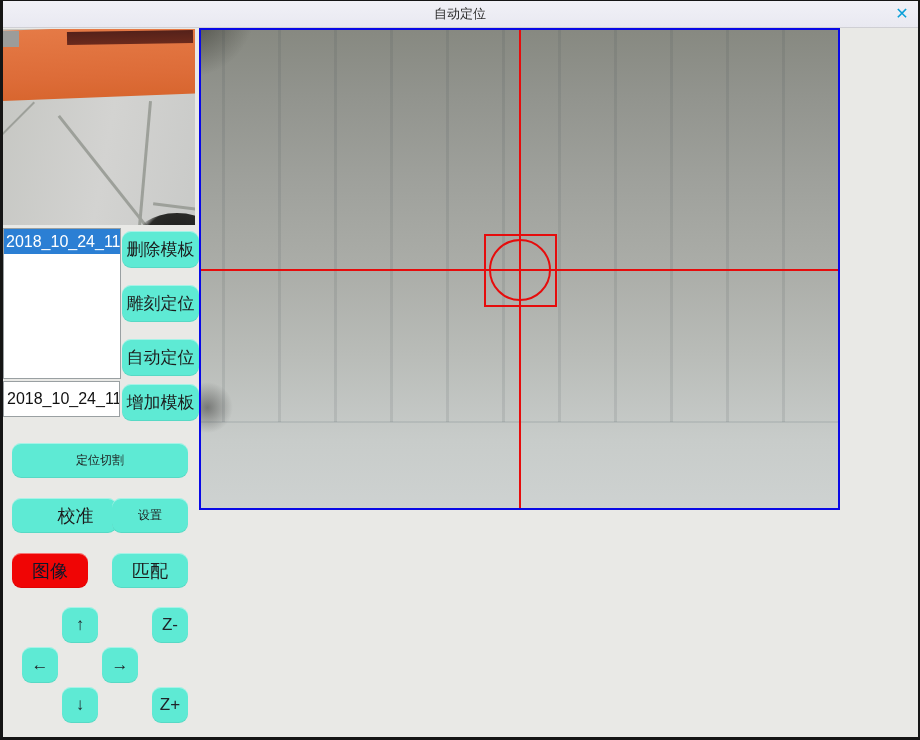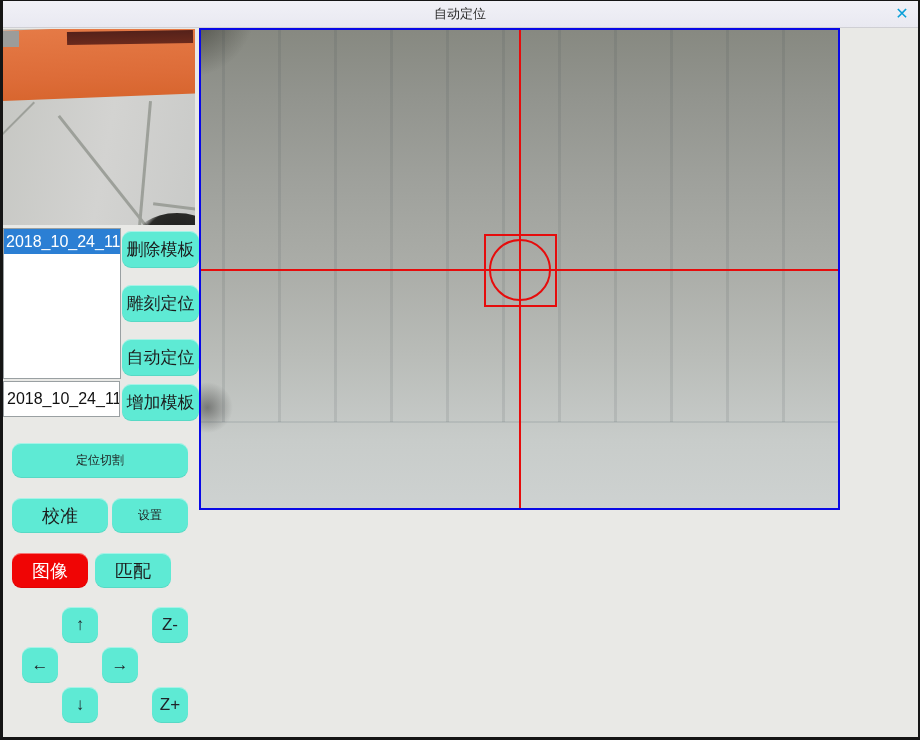--- a/index.html
+++ b/index.html
@@ -39,21 +39,21 @@
   .list-item-selected{height:25px;line-height:25px;background:#2b7fd4;color:#ffffff;
     font-size:16px;padding-left:2px;white-space:nowrap;overflow:hidden;cursor:default;}
   .field{position:absolute;left:3px;top:381px;width:112px;height:34px;
     background:#ffffff;border:1px solid #9aa0a2;font-size:16px;padding:0 0 0 3px;
     color:#111;font-family:"Liberation Sans","DejaVu Sans",sans-serif;}
   
   .btn{position:absolute;background:#5eead4;border-radius:9px;
     box-shadow:inset 0 1px 0 rgba(255,255,255,.45), inset 0 -1px 0 rgba(0,0,0,.07);
     display:flex;align-items:center;justify-content:center;
     font-size:17px;color:#1c1c1c;cursor:pointer;white-space:nowrap;}
-  .btn-red{background:#f00505;color:#ffffff;text-align:center;}
+  .btn-red{background:#f00505;color:#0f172a;text-align:center;}
   .tpl-btn{left:122px;width:77px;height:37px;}
   .jog{font-size:17px;color:#20242a;}
   
   .camera{position:absolute;left:199px;top:28px;width:637px;height:478px;
     border:2px solid #0909e6;overflow:hidden;
     background:
       radial-gradient(circle 95px at -2% -4%, rgba(18,18,12,.55), rgba(18,18,12,0) 70%),
       radial-gradient(circle 34px at 1% 79%, rgba(28,28,26,.45), rgba(28,28,26,0) 75%),
       linear-gradient(180deg,#878981 0%,#92948e 14%,#9fa19c 32%,#abada8 50%,#b9bcb8 68%,#c8ccca 86%,#ced2d1 100%);}
   .cam-stripes{position:absolute;left:0;top:0;width:100%;height:392px;
@@ -91,24 +91,24 @@
 </div>
 
 <input class="field" type="text" value="2018_10_24_11" style="">
 
 <div class="btn tpl-btn" style="top:231px;">删除模板</div>
 <div class="btn tpl-btn" style="top:285px;">雕刻定位</div>
 <div class="btn tpl-btn" style="top:339px;">自动定位</div>
 <div class="btn tpl-btn" style="top:384px;">增加模板</div>
 
 <div class="btn" style="left:12px;top:443px;width:176px;height:35px;font-size:12px;">定位切割</div>
-<div class="btn" style="left:12px;top:498px;width:96px;height:35px;font-size:18px;">校准</div>
+<div class="btn" style="left:12px;top:498px;width:83px;height:35px;font-size:18px;padding-left:22px;">校准</div>
 <div class="btn" style="left:112px;top:498px;width:76px;height:35px;font-size:12px;">设置</div>
 <div class="btn btn-red" style="left:12px;top:553px;width:76px;height:35px;font-size:18px;">图像</div>
-<div class="btn" style="left:95px;top:553px;width:76px;height:35px;font-size:18px;">匹配</div>
+<div class="btn" style="left:112px;top:553px;width:76px;height:35px;font-size:18px;">匹配</div>
 
 <div class="btn jog" style="left:62px;top:607px;width:36px;height:36px;">↑</div>
 <div class="btn jog" style="left:152px;top:607px;width:36px;height:36px;">Z-</div>
 <div class="btn jog" style="left:22px;top:647px;width:36px;height:36px;">←</div>
 <div class="btn jog" style="left:102px;top:647px;width:36px;height:36px;">→</div>
 <div class="btn jog" style="left:62px;top:687px;width:36px;height:36px;">↓</div>
 <div class="btn jog" style="left:152px;top:687px;width:36px;height:36px;">Z+</div>
 
 <div class="camera">
   <div class="cam-stripes"></div>

